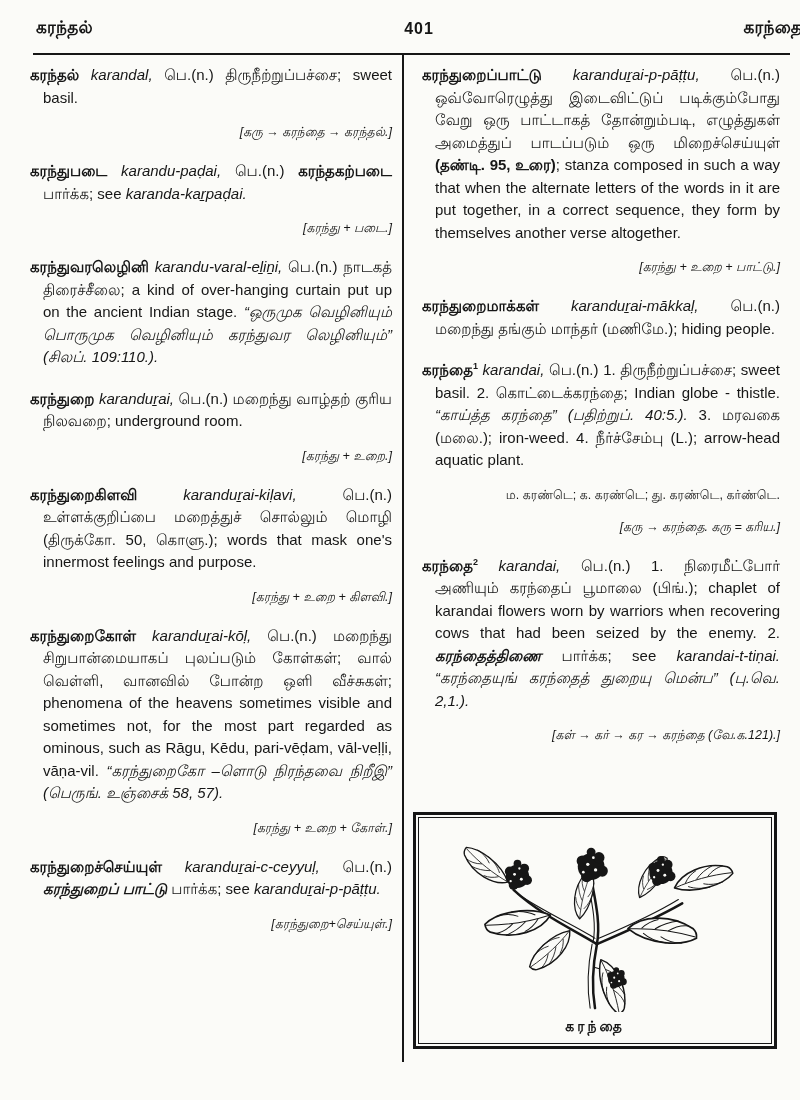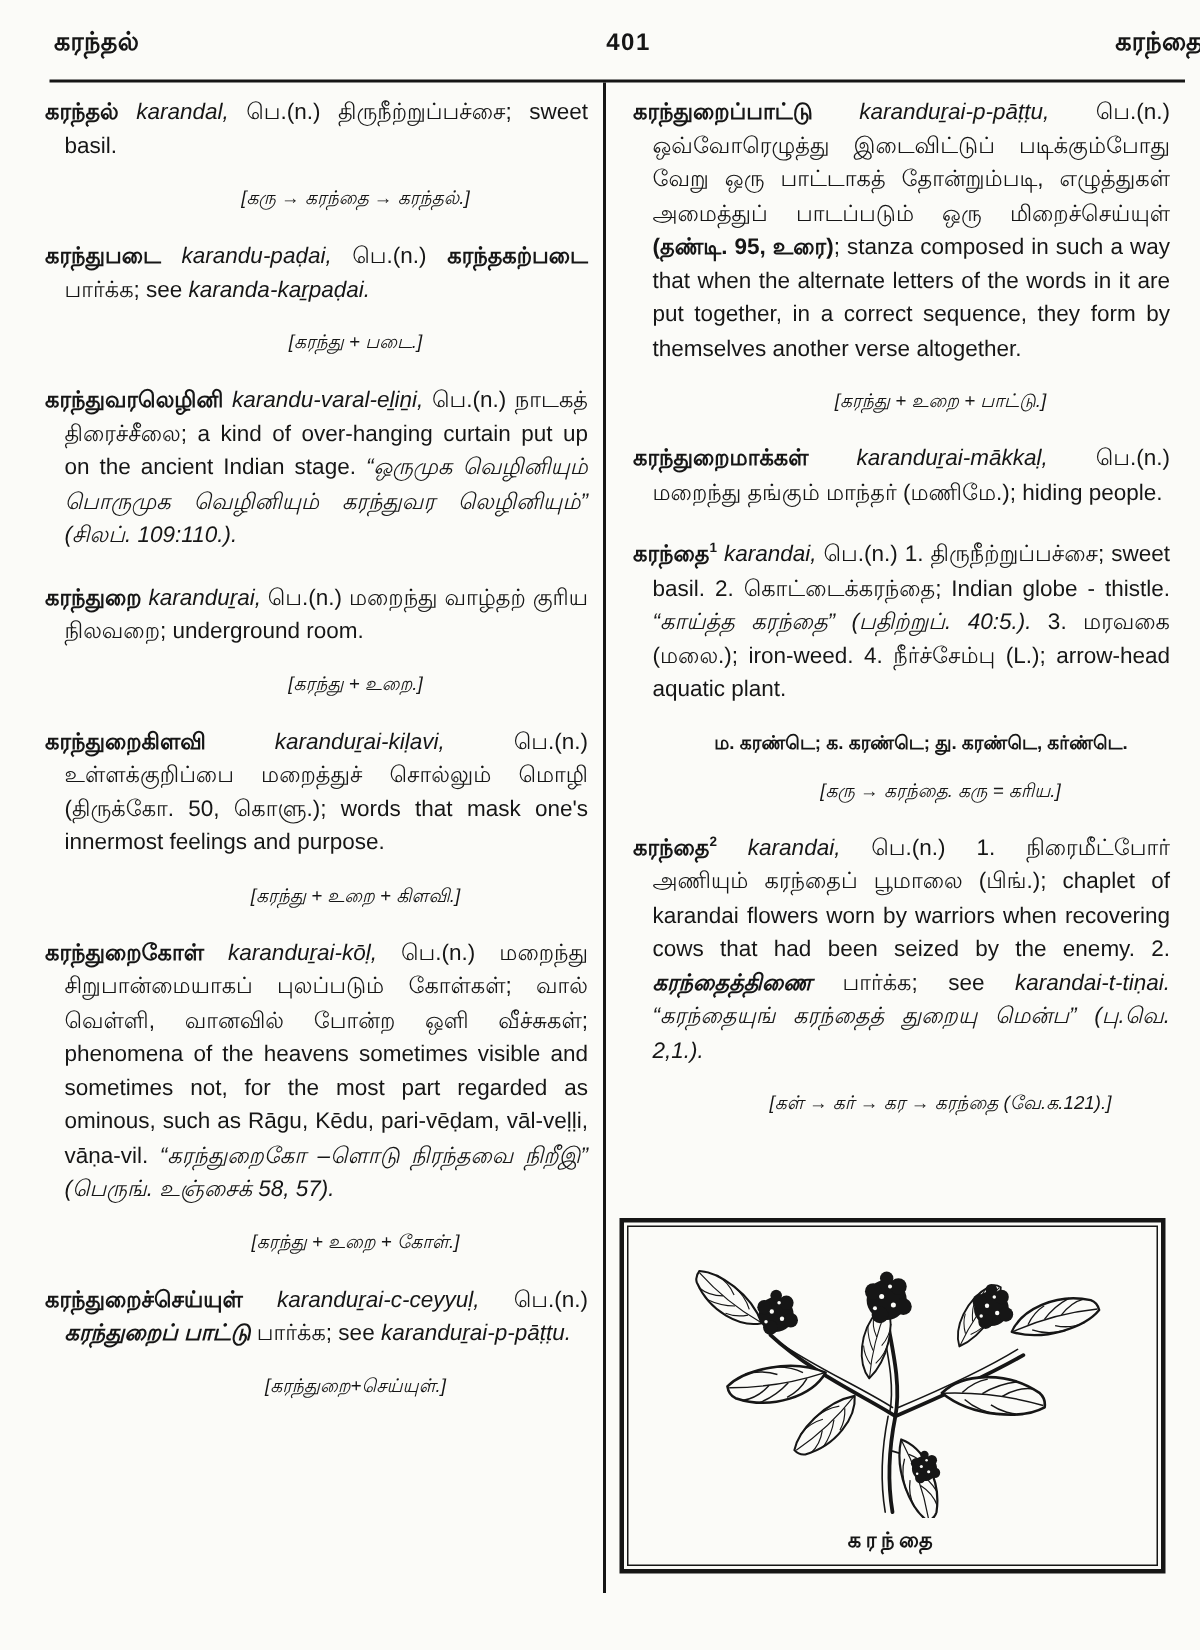--- a/index.html
+++ b/index.html
@@ -46,24 +46,24 @@
   .tr{font-style:italic;}
   .s-n{font-style:normal;font-weight:normal;}
   .s-b{font-weight:bold;}
   .s-i{font-style:italic;}
   .s-q{font-style:italic;}
   .s-bi{font-weight:bold;font-style:italic;}
 
   .note{
     margin:15px 0 0 0;
     font-size:12.5px;line-height:17px;
-    text-align:center;
+    text-align:right;
   }
   .note.etym{font-style:italic;text-indent:52px;}
-  .note.cognate{font-weight:bold;text-indent:26px;}
+  .note.cognate{font-weight:normal;text-indent:26px;}
 
   
   .figure{
     position:absolute;left:413px;top:812px;width:364px;height:237px;
     margin:0;box-sizing:border-box;
     border:3px solid var(--ink);
     padding:2px;background:var(--paper);
   }
   .figure-inner{
     box-sizing:border-box;width:100%;height:100%;

